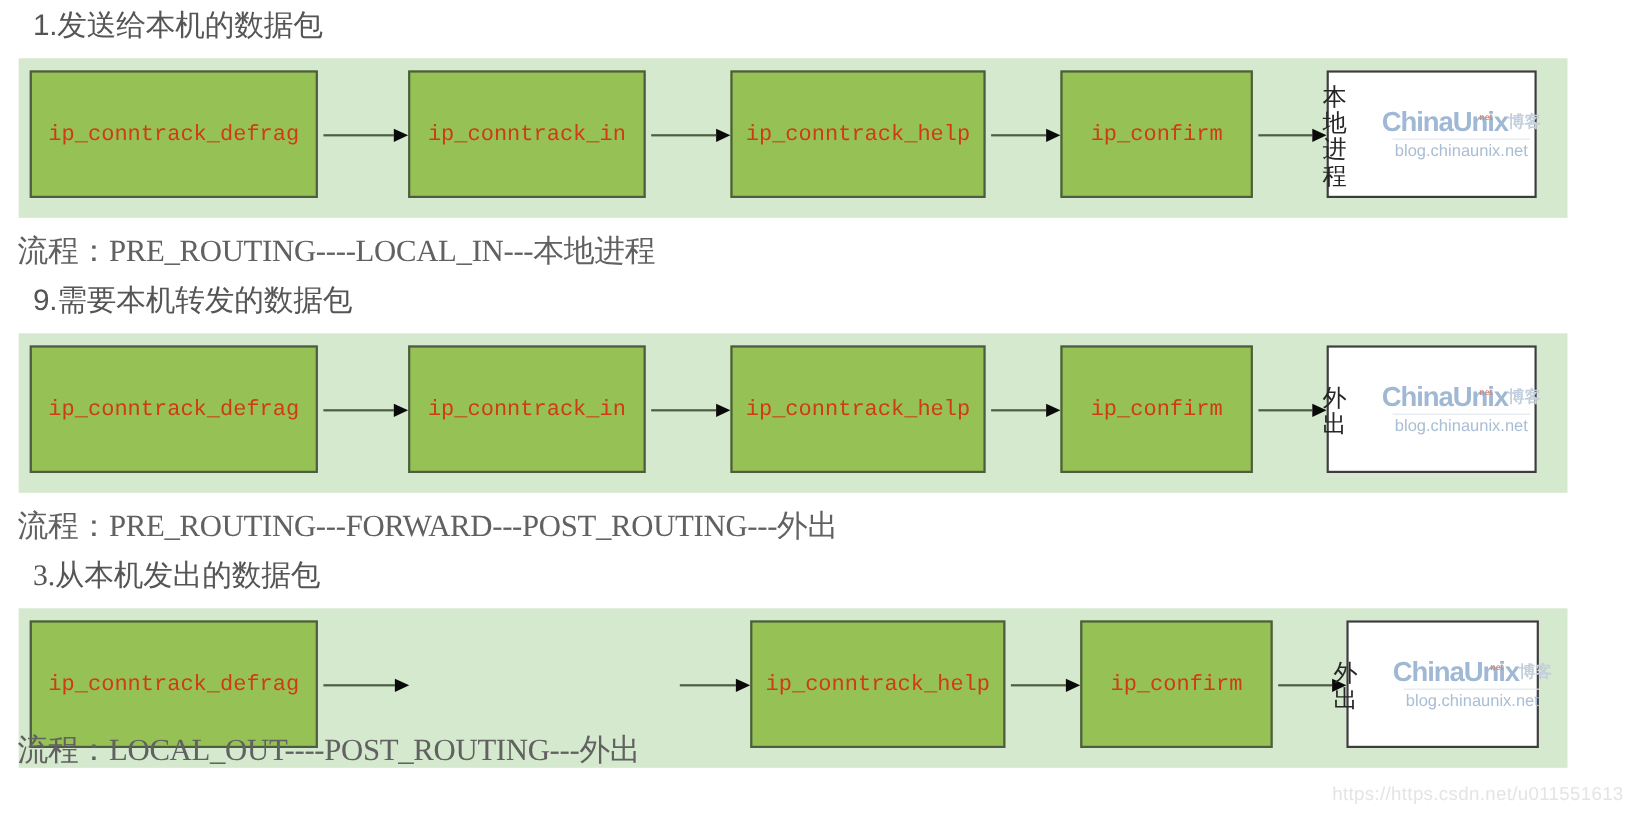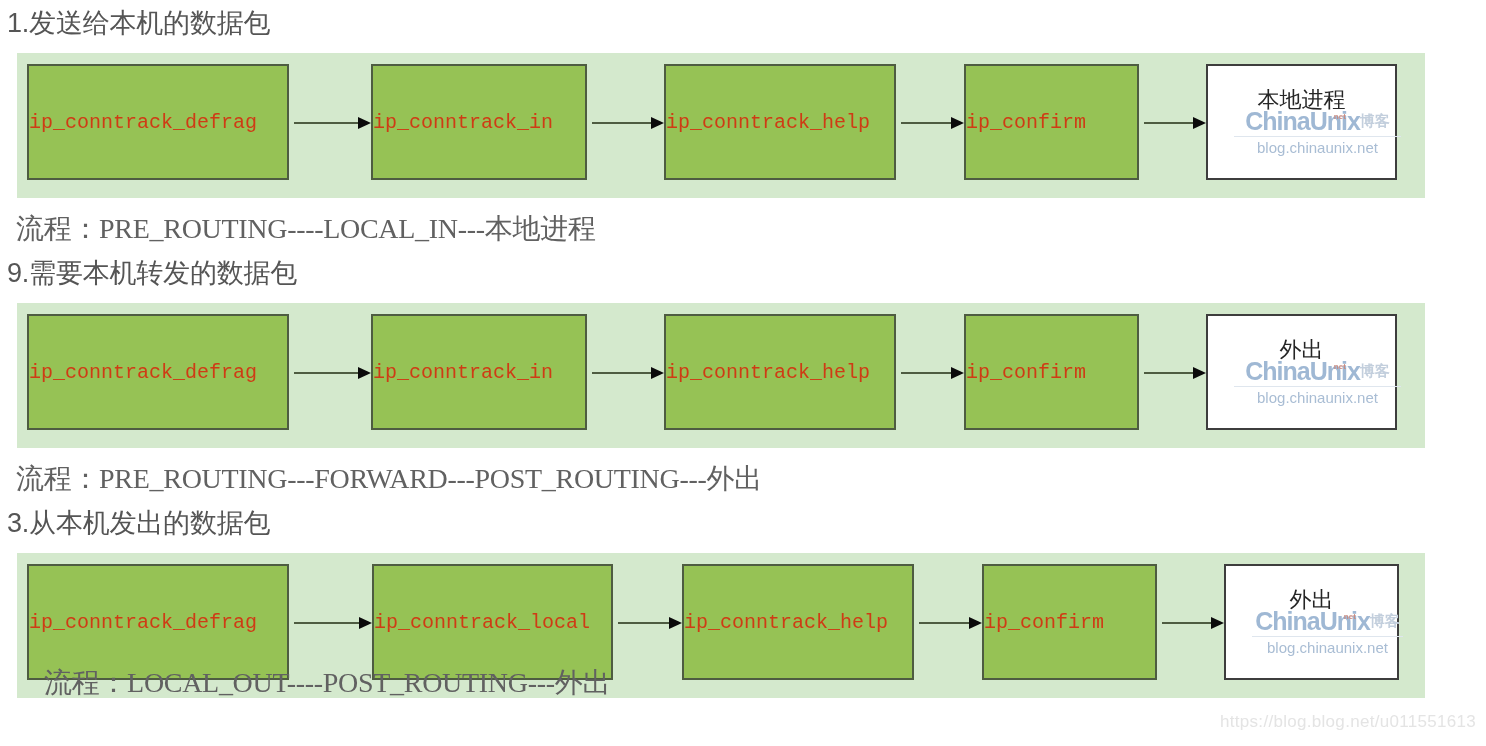--- a/index.html
+++ b/index.html
@@ -12,21 +12,21 @@
     height: 746px;
     position: relative;
     overflow: hidden;
     font-family: "Liberation Sans", sans-serif;
   }
 
   .section { position: absolute; left: 0; width: 1486px; }
 
   .heading {
     position: absolute;
-    left: 7px;
+    left: 30px;
     color: #555555;
     font-family: "Liberation Sans", sans-serif;
     font-size: 27px;
     line-height: 30px;
     white-space: nowrap;
     letter-spacing: -0.2px;
   }
 
   .flowline {
     position: absolute;
@@ -46,34 +46,34 @@
     background: #d4e9cd;
   }
 
   .node {
     position: absolute;
     box-sizing: border-box;
     border: 2px solid #4e5c41;
     background: #96c255;
     display: flex;
     align-items: center;
-    justify-content: flex-start;
+    justify-content: center;
   }
   .node .node-label {
     font-family: "Liberation Mono", "DejaVu Sans Mono", monospace;
     font-size: 20px;
     color: #cf3b15;
     white-space: nowrap;
     letter-spacing: 0px;
   }
 
   .node.terminal {
     background: #ffffff;
     border: 2px solid #3d3d3d;
-    flex-direction: column;
+    flex-direction: row;
     justify-content: center;
   }
   .terminal-text {
     font-family: "Liberation Sans", sans-serif;
     font-size: 22px;
     color: #262626;
     line-height: 24px;
     position: relative;
     z-index: 3;
     margin-bottom: -4px;
@@ -252,32 +252,29 @@
         <div class="wm-rule"></div>
         <div class="wm-url">blog.chinaunix.net</div>
       </div>
     </div>
   </div>
 
   <div class="flowline" style="top:463px;">流程：PRE_ROUTING---FORWARD---POST_ROUTING---外出</div>
 </div>
 
 <div class="section">
-  <div class="heading" style="top:508px;">3.从本机发出的数据包</div>
+  <div class="heading" style="top:508px;font-family:Liberation Serif, serif;">3.从本机发出的数据包</div>
 
   <div class="band" style="top:553px; height:145px;">
     <div class="node" style="left:10px; top:11px; width:262px; height:116px;">
       <span class="node-label">ip_conntrack_defrag</span>
     </div>
     <div class="arrow" style="left:277px; top:64px; width:78px;">
       <div class="shaft" style="width:65px;"></div>
         <div class="head" style="left:65px;"></div>
-    </div>
-    <div class="node" style="left:355px; top:11px; width:241px; height:116px;">
-      <span class="node-label">ip_conntrack_local</span>
     </div>
     <div class="arrow" style="left:601px; top:64px; width:64px;">
       <div class="shaft" style="width:51px;"></div>
         <div class="head" style="left:51px;"></div>
     </div>
     <div class="node" style="left:665px; top:11px; width:232px; height:116px;">
       <span class="node-label">ip_conntrack_help</span>
     </div>
     <div class="arrow" style="left:902px; top:64px; width:63px;">
       <div class="shaft" style="width:50px;"></div>
@@ -296,16 +293,16 @@
         <div class="wm-main">
           <span>ChinaUnix</span><span class="wm-cn">博客</span>
           <span class="wm-tick">net</span>
         </div>
         <div class="wm-rule"></div>
         <div class="wm-url">blog.chinaunix.net</div>
       </div>
     </div>
   </div>
 
-  <div class="flowline" style="top:667px;margin-left:28px;">流程：LOCAL_OUT----POST_ROUTING---外出</div>
+  <div class="flowline" style="top:667px;">流程：LOCAL_OUT----POST_ROUTING---外出</div>
 </div>
 
-<div class="csdn-wm">https://blog.blog.net/u011551613</div>
+<div class="csdn-wm">https://https.csdn.net/u011551613</div>
 
 </body></html>

